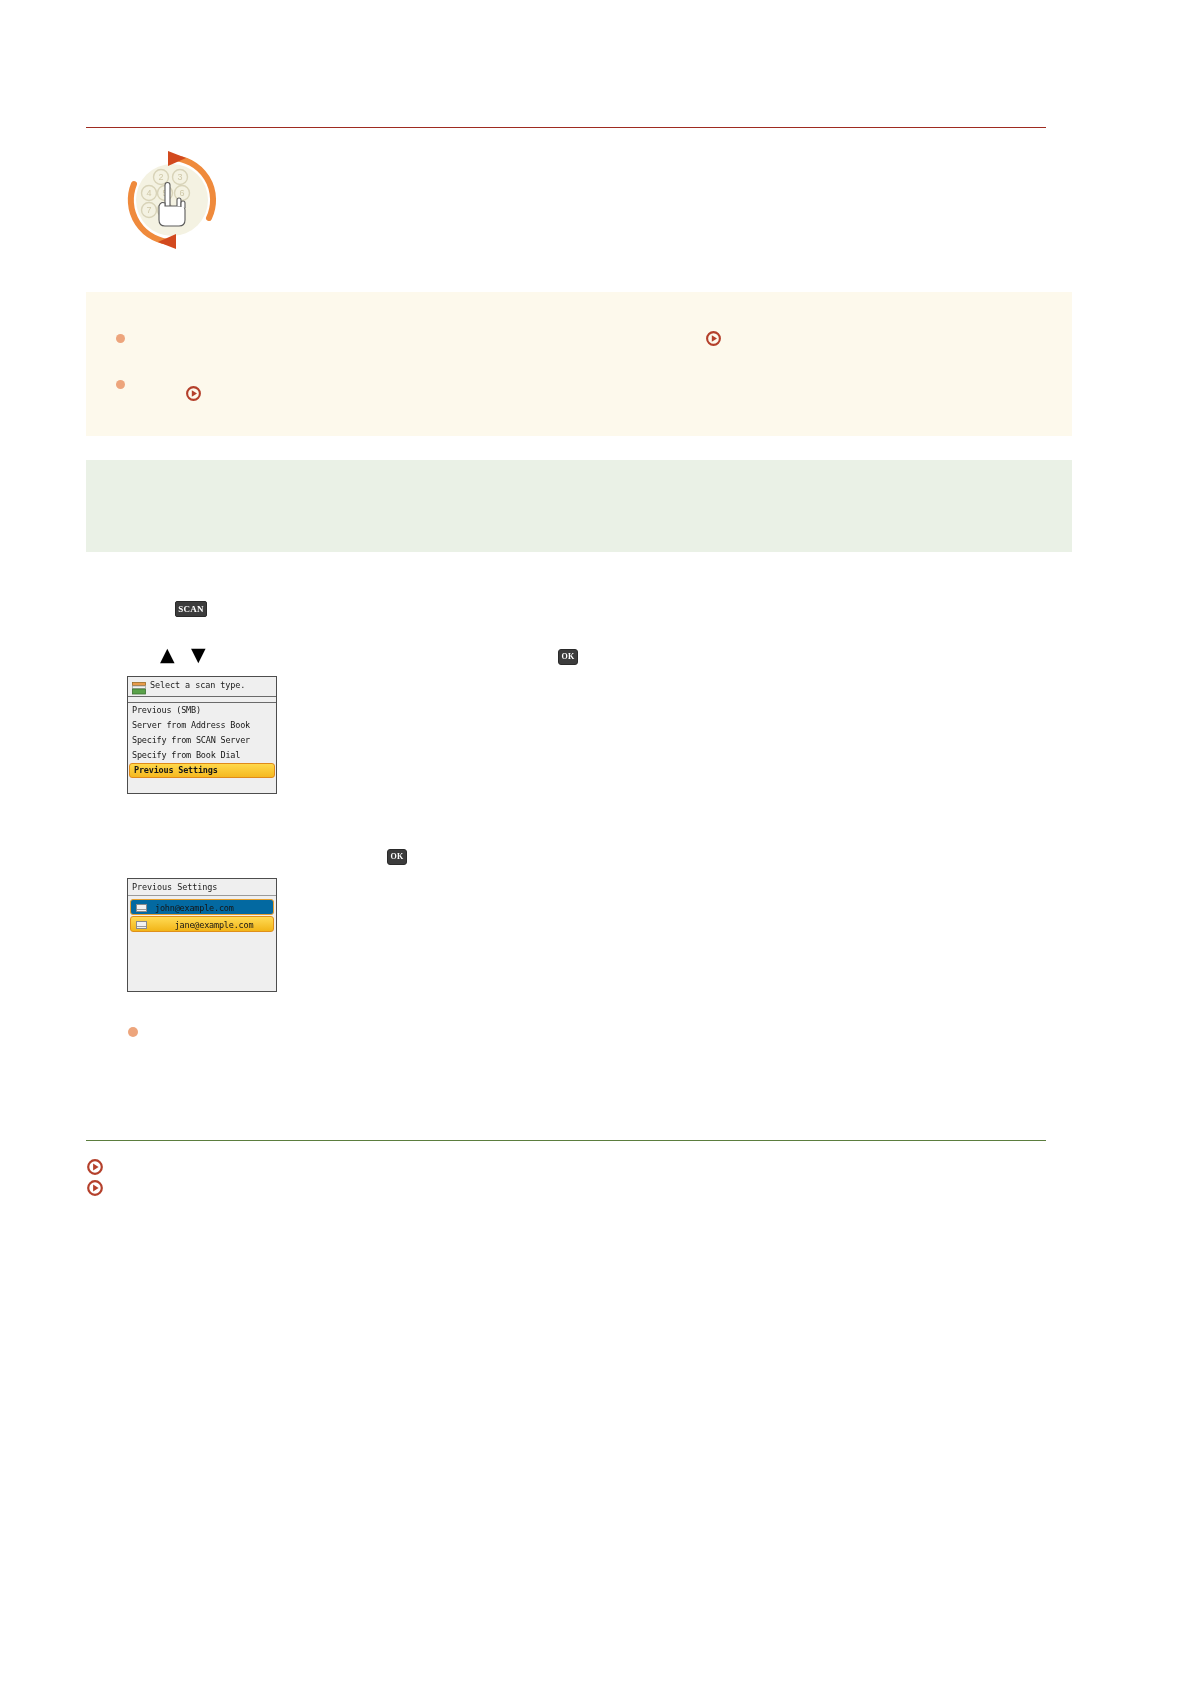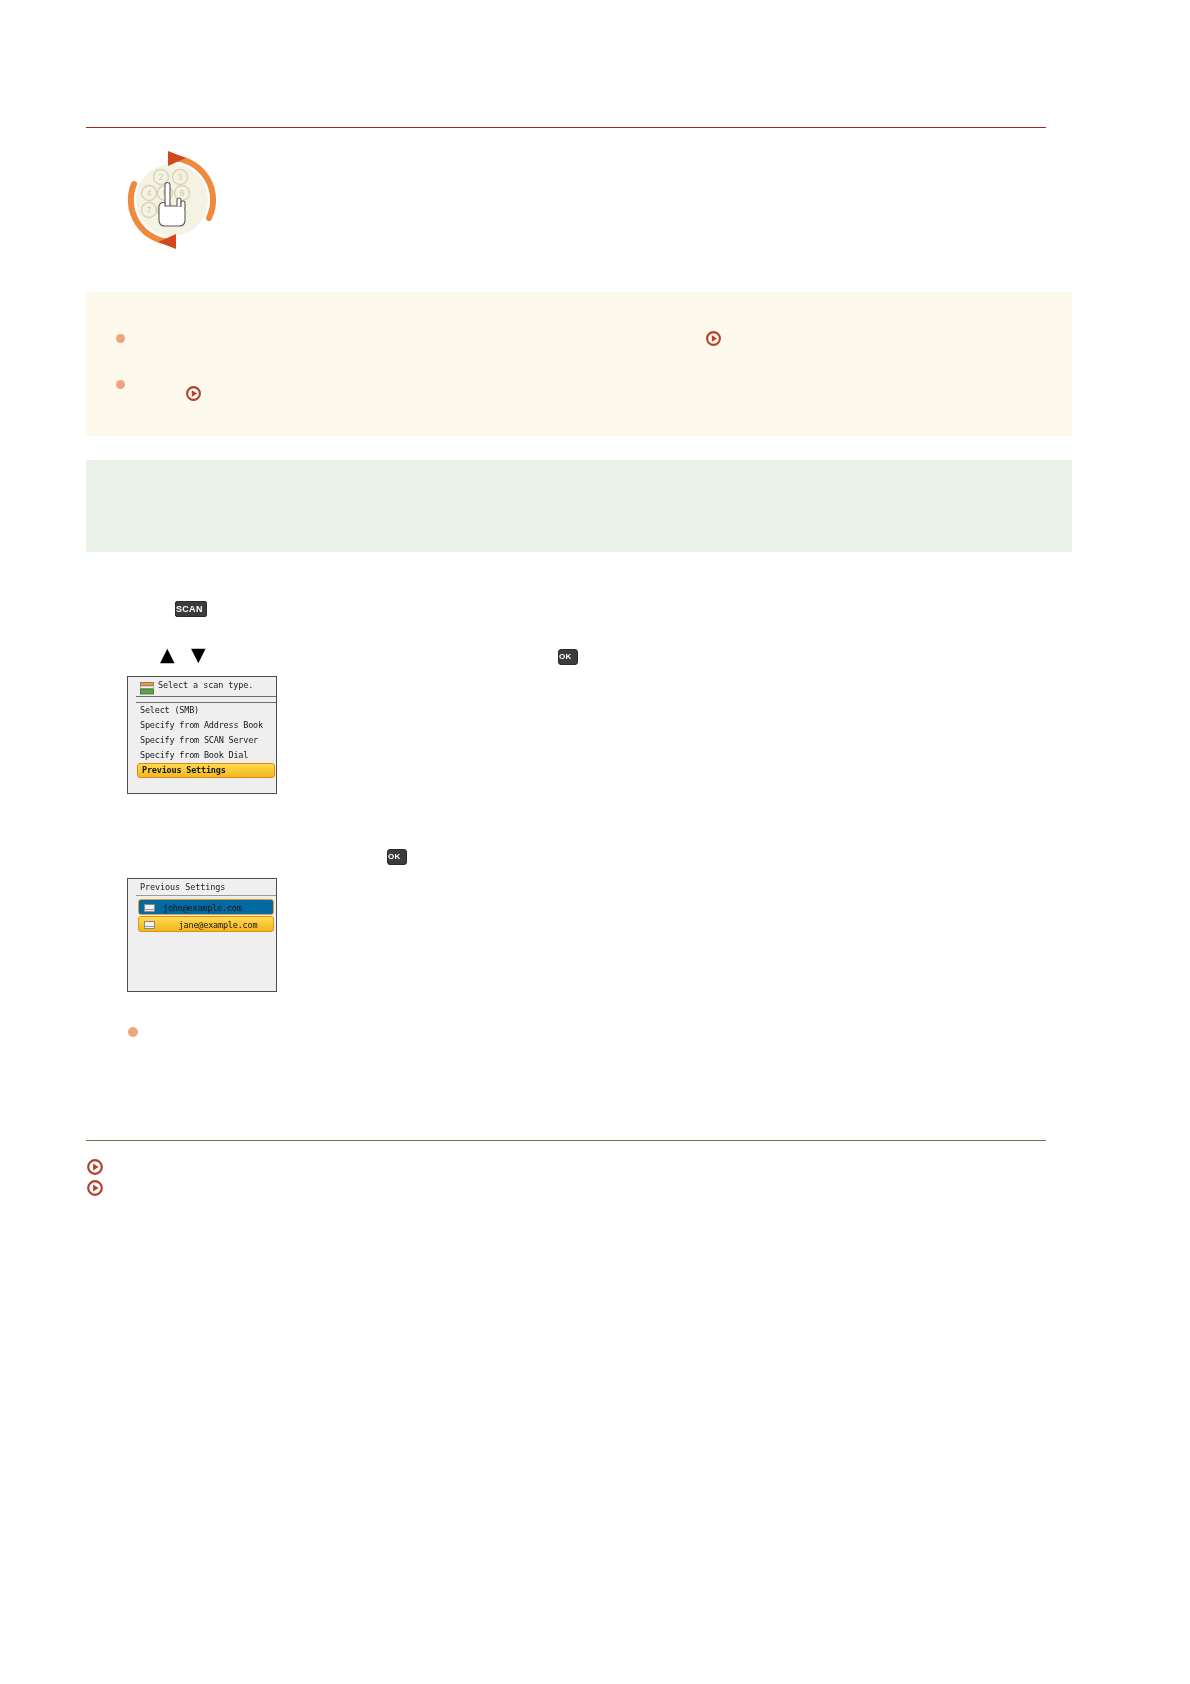--- a/index.html
+++ b/index.html
@@ -58,24 +58,25 @@
     left: 86px; top: 460px;
     width: 986px; height: 92px;
     background: #eaf1e6;
   }
 
   
   .key-badge {
     position: absolute;
     background: #3c3c3c;
     color: #ffffff;
-    font-family: Liberation Sans, sans-serif;
+    font-family: Liberation Serif, serif;
     font-size: 9px;
     font-weight: bold;
     letter-spacing: 0.3px;
+    text-align: center;
     line-height: 14px;
     border-radius: 2px;
     border: 1px solid #2a2a2a;
   }
   .key-scan {
     left: 175px; top: 601px;
     width: 32px; height: 16px;
     line-height: 14px;
   }
   .key-ok {
@@ -109,21 +110,20 @@
   .arrow-up { left: 0px; top: 0px; }
   .arrow-down { left: 31px; top: 0px; }
 
   
   .lcd {
     position: absolute;
     background: #efefef;
     border: 1px solid #4d4d4d;
     font-family: "DejaVu Sans Mono", monospace;
     overflow: hidden;
-    padding-left: 8px;
   }
   .lcd-1 { left: 127px; top: 676px; width: 150px; height: 118px; }
   .lcd-2 { left: 127px; top: 878px; width: 150px; height: 114px; }
 
   .lcd-titlebar {
     height: 20px;
     background: #efefef;
     border-bottom: 1px solid #6a6a6a;
     position: relative;
   }
@@ -322,22 +322,22 @@
       <svg width="14" height="13" viewBox="0 0 14 13">
         <rect x="0.5" y="0.5" width="13" height="3" fill="#e89a4a" stroke="#9a6a22" stroke-width="0.8"></rect>
         <rect x="0.5" y="4" width="13" height="2.5" fill="#f2f2f2" stroke="#9a9a9a" stroke-width="0.7"></rect>
         <rect x="0.5" y="7" width="13" height="5" fill="#5aa24a" stroke="#3a7030" stroke-width="0.8"></rect>
       </svg>
     </span>
     <span class="lcd-title-text">Select a scan type.</span>
   </div>
   <div class="lcd-sep"></div>
   <ul class="lcd-list">
-    <li class="lcd-item">Select (SMB)</li>
-    <li class="lcd-item">Specify from Address Book</li>
+    <li class="lcd-item">Previous (SMB)</li>
+    <li class="lcd-item">Server from Address Book</li>
     <li class="lcd-item">Specify from SCAN Server</li>
     <li class="lcd-item">Specify from Book Dial</li>
     <li class="lcd-item highlight">Previous Settings</li>
   </ul>
 </div>
 
 <div class="key-badge key-ok-2">OK</div>
 
 <div class="lcd lcd-2">
   <div class="lcd-titlebar-2">

